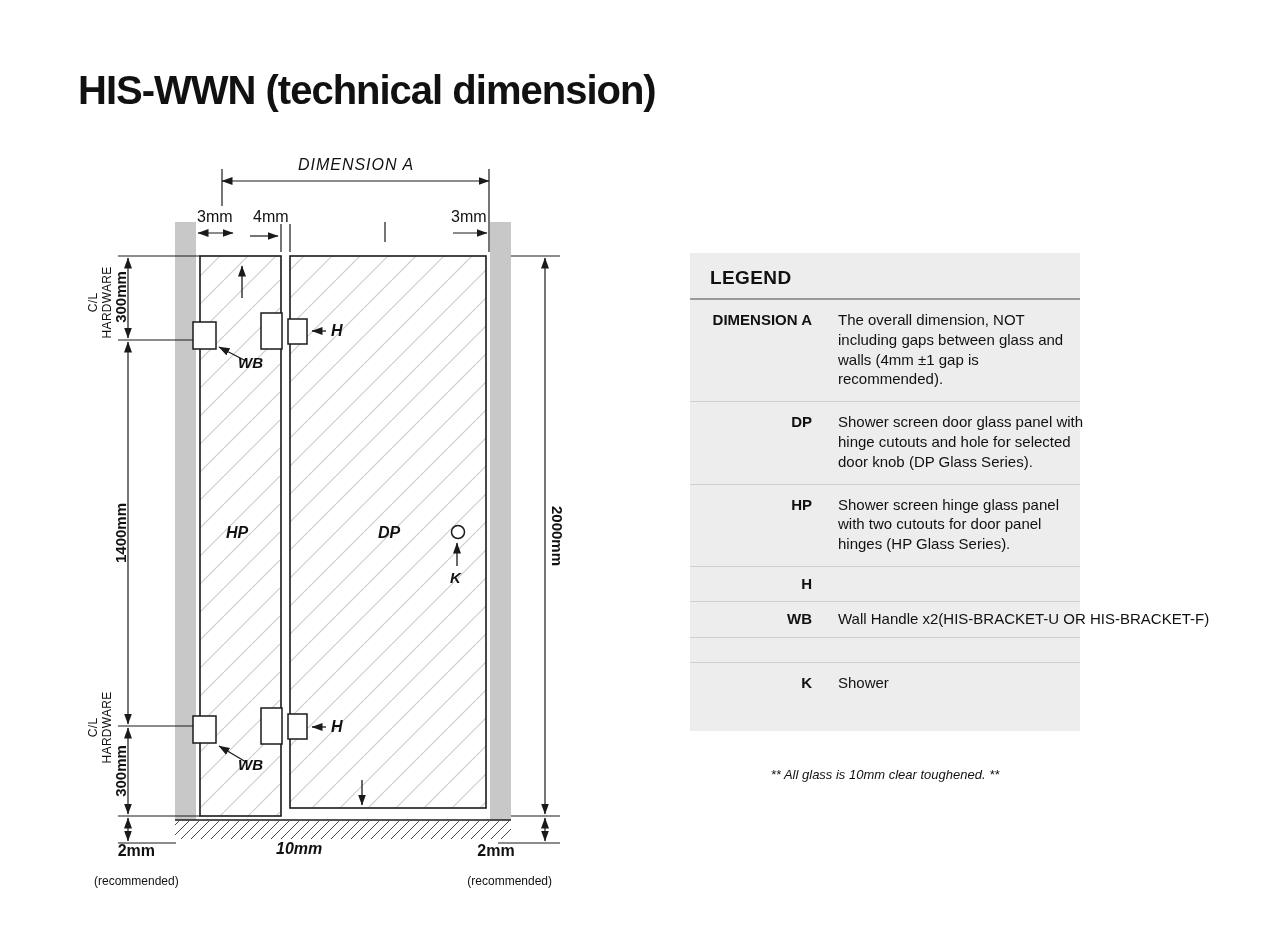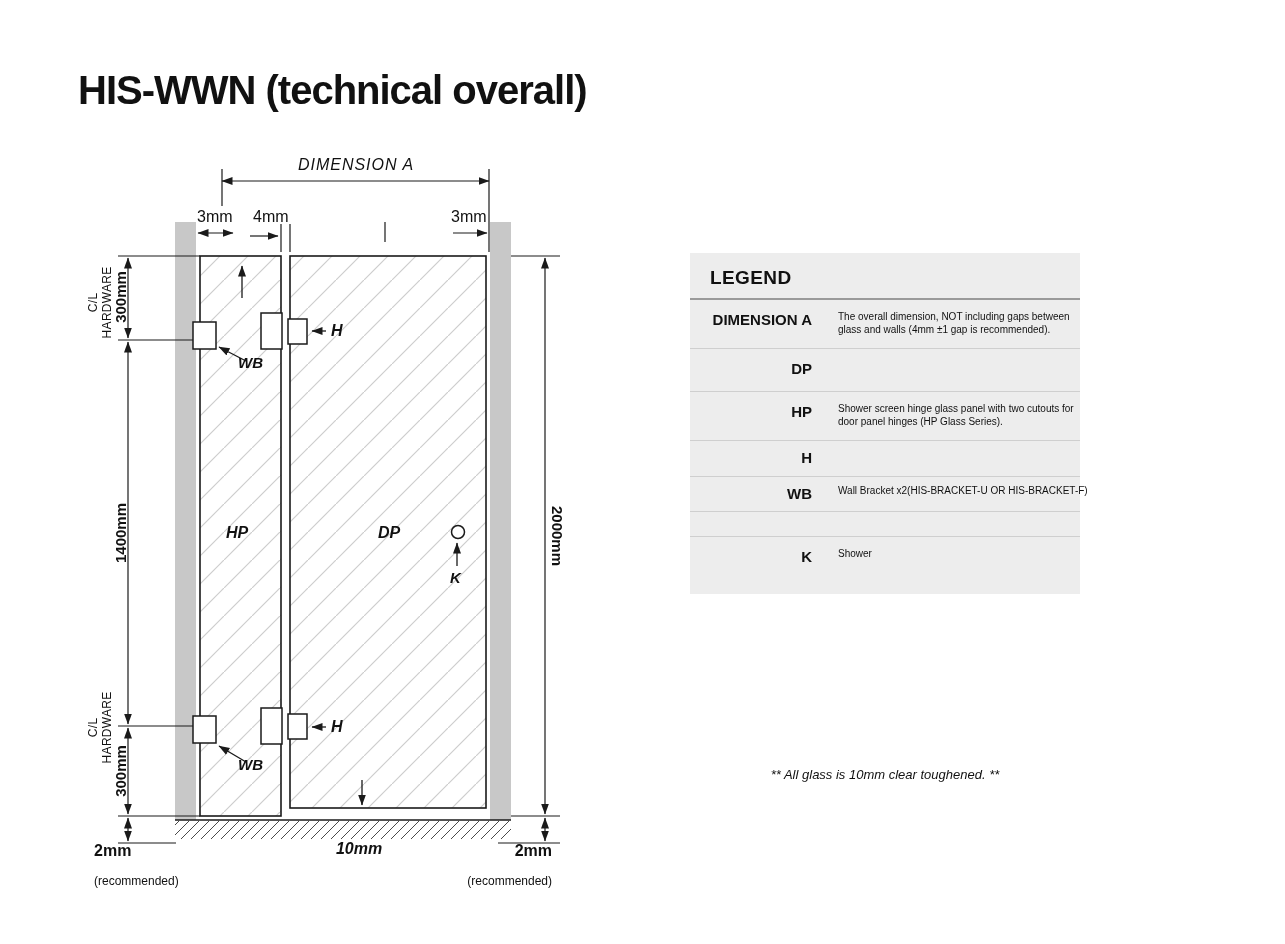--- a/index.html
+++ b/index.html
@@ -12,42 +12,42 @@
   .dimA{font-style:italic;font-size:16px;letter-spacing:1px;text-align:center;}
   .b16{font-size:16px;font-weight:400;}
   .bi{font-style:italic;font-weight:700;font-size:16px;}
   .bi15{font-style:italic;font-weight:700;font-size:15px;}
   .rot{text-align:center;white-space:pre-line;line-height:1.2;}
   .rot-ccw{transform:rotate(-90deg);}
   .rot-cw{transform:rotate(90deg);}
   .cl{font-size:12px;font-weight:400;letter-spacing:.3px;}
   .mm{font-size:15px;font-weight:700;}
   .grp{position:absolute;}
-  .grp .val{font-size:16px;font-weight:700;}
+  .grp .val{font-size:16px;font-weight:700;text-align:center;}
   .grp .valit{font-size:16px;font-weight:700;font-style:italic;}
   .grp .sub{font-size:12px;margin-top:14px;white-space:pre-line;line-height:1.3;font-style:inherit;}
   .it{font-style:italic;}
-  .ctr{text-align:center;}
+  .ctr{}
   .rgt{text-align:right;}
 
-  .legend{position:absolute;left:690px;top:253px;width:390px;height:341px;background:#ededed;}
+  .legend{position:absolute;left:690px;top:253px;width:390px;height:478px;background:#ededed;}
   .legend-title{font-size:19px;font-weight:700;letter-spacing:.4px;padding:14px 0 9px 20px;border-bottom:2px solid #9a9a9a;}
   .lrow{display:flex;align-items:flex-start;padding:10px 0 12px 0;}
   .lrow + .lrow{border-top:1px solid #cfcfcf;}
   .lrow.compact{padding:7px 0 8px 0;}
   .lrow.spacer{height:24px;padding:0;}
   .lterm{flex:none;width:122px;text-align:right;font-size:15px;font-weight:700;line-height:1.3;}
-  .ldesc{flex:none;padding-left:26px;width:246px;font-size:10px;line-height:1.32;}
+  .ldesc{flex:none;padding-left:26px;width:246px;font-size:15px;line-height:1.32;}
   .lrow.nowrap .ldesc{white-space:nowrap;width:auto;}
   .legend-note{position:absolute;left:690px;top:743px;width:390px;text-align:center;font-style:italic;font-size:13px;margin-top:24px;}
 </style>
 </head>
 <body>
 
-<div class="lab title" style="left:78px;top:68px;">HIS-WWN (technical overall)</div>
+<div class="lab title" style="left:78px;top:68px;">HIS-WWN (technical dimension)</div>
 
 <svg width="660" height="944" viewBox="0 0 660 944" style="position:absolute;left:0;top:0;">
   <defs>
     <marker id="ahE" markerUnits="userSpaceOnUse" markerWidth="12" markerHeight="9" refX="10.5" refY="4" orient="auto">
       <path d="M0 0 L11 4 L0 8 Z" fill="#1a1a1a"></path>
     </marker>
     <marker id="ahS" markerUnits="userSpaceOnUse" markerWidth="12" markerHeight="9" refX="10.5" refY="4" orient="auto-start-reverse">
       <path d="M0 0 L11 4 L0 8 Z" fill="#1a1a1a"></path>
     </marker>
     <pattern id="glassHatch" patternUnits="userSpaceOnUse" width="28" height="28">
@@ -179,34 +179,35 @@
 <div class="legend">
   <div class="legend-title">LEGEND</div>
 
   <div class="lrow">
     <div class="lterm">DIMENSION A</div>
     <div class="ldesc">The overall dimension, NOT including gaps between glass and walls (4mm ±1 gap is recommended).</div>
   </div>
 
   <div class="lrow">
     <div class="lterm">DP</div>
+    <div class="ldesc">Shower screen door glass panel with hinge cutouts and hole for selected door knob (DP Glass Series).</div>
   </div>
 
   <div class="lrow">
     <div class="lterm">HP</div>
     <div class="ldesc">Shower screen hinge glass panel with two cutouts for door panel hinges (HP Glass Series).</div>
   </div>
 
   <div class="lrow compact">
     <div class="lterm">H</div>
   </div>
 
   <div class="lrow compact nowrap">
     <div class="lterm">WB</div>
-    <div class="ldesc">Wall Bracket x2(HIS-BRACKET-U OR HIS-BRACKET-F)</div>
+    <div class="ldesc">Wall Handle x2(HIS-BRACKET-U OR HIS-BRACKET-F)</div>
   </div>
 
   <div class="lrow spacer"></div>
 
   <div class="lrow">
     <div class="lterm">K</div>
     <div class="ldesc">Shower</div>
   </div>
 </div>
 

